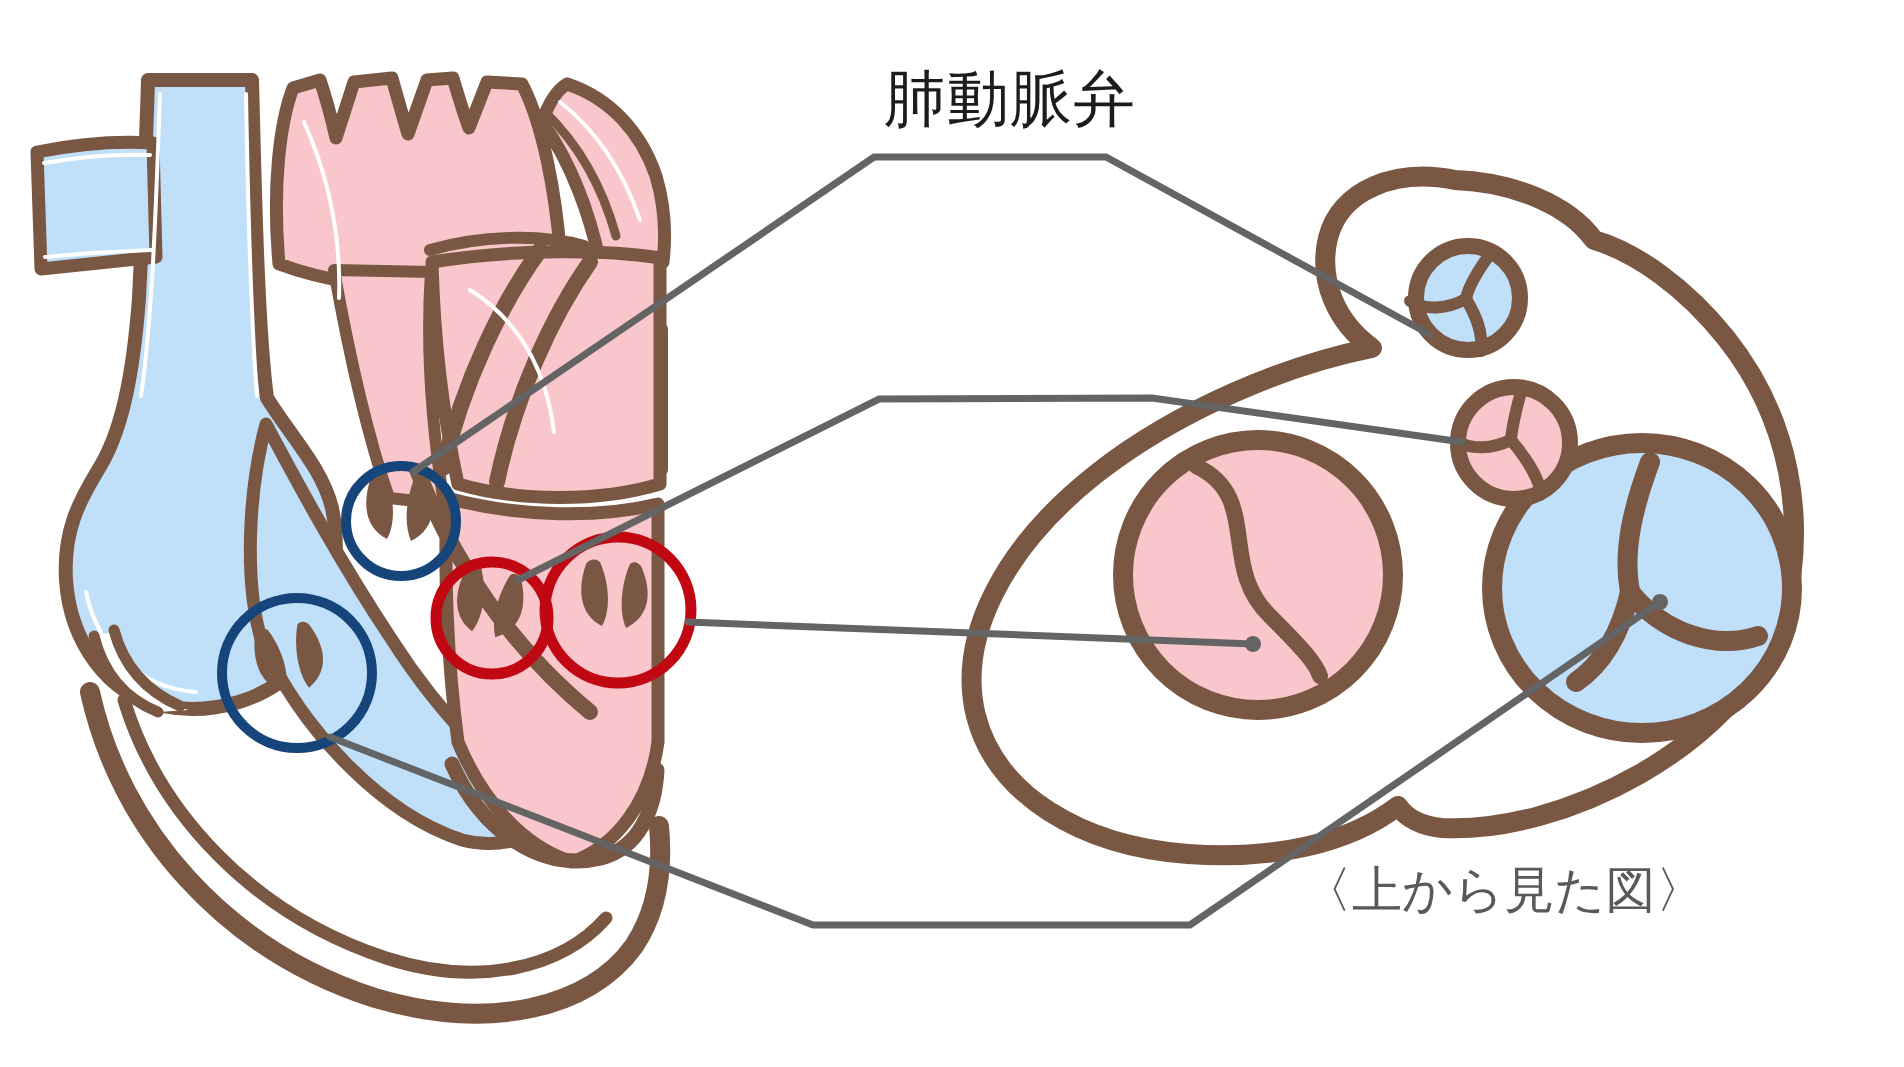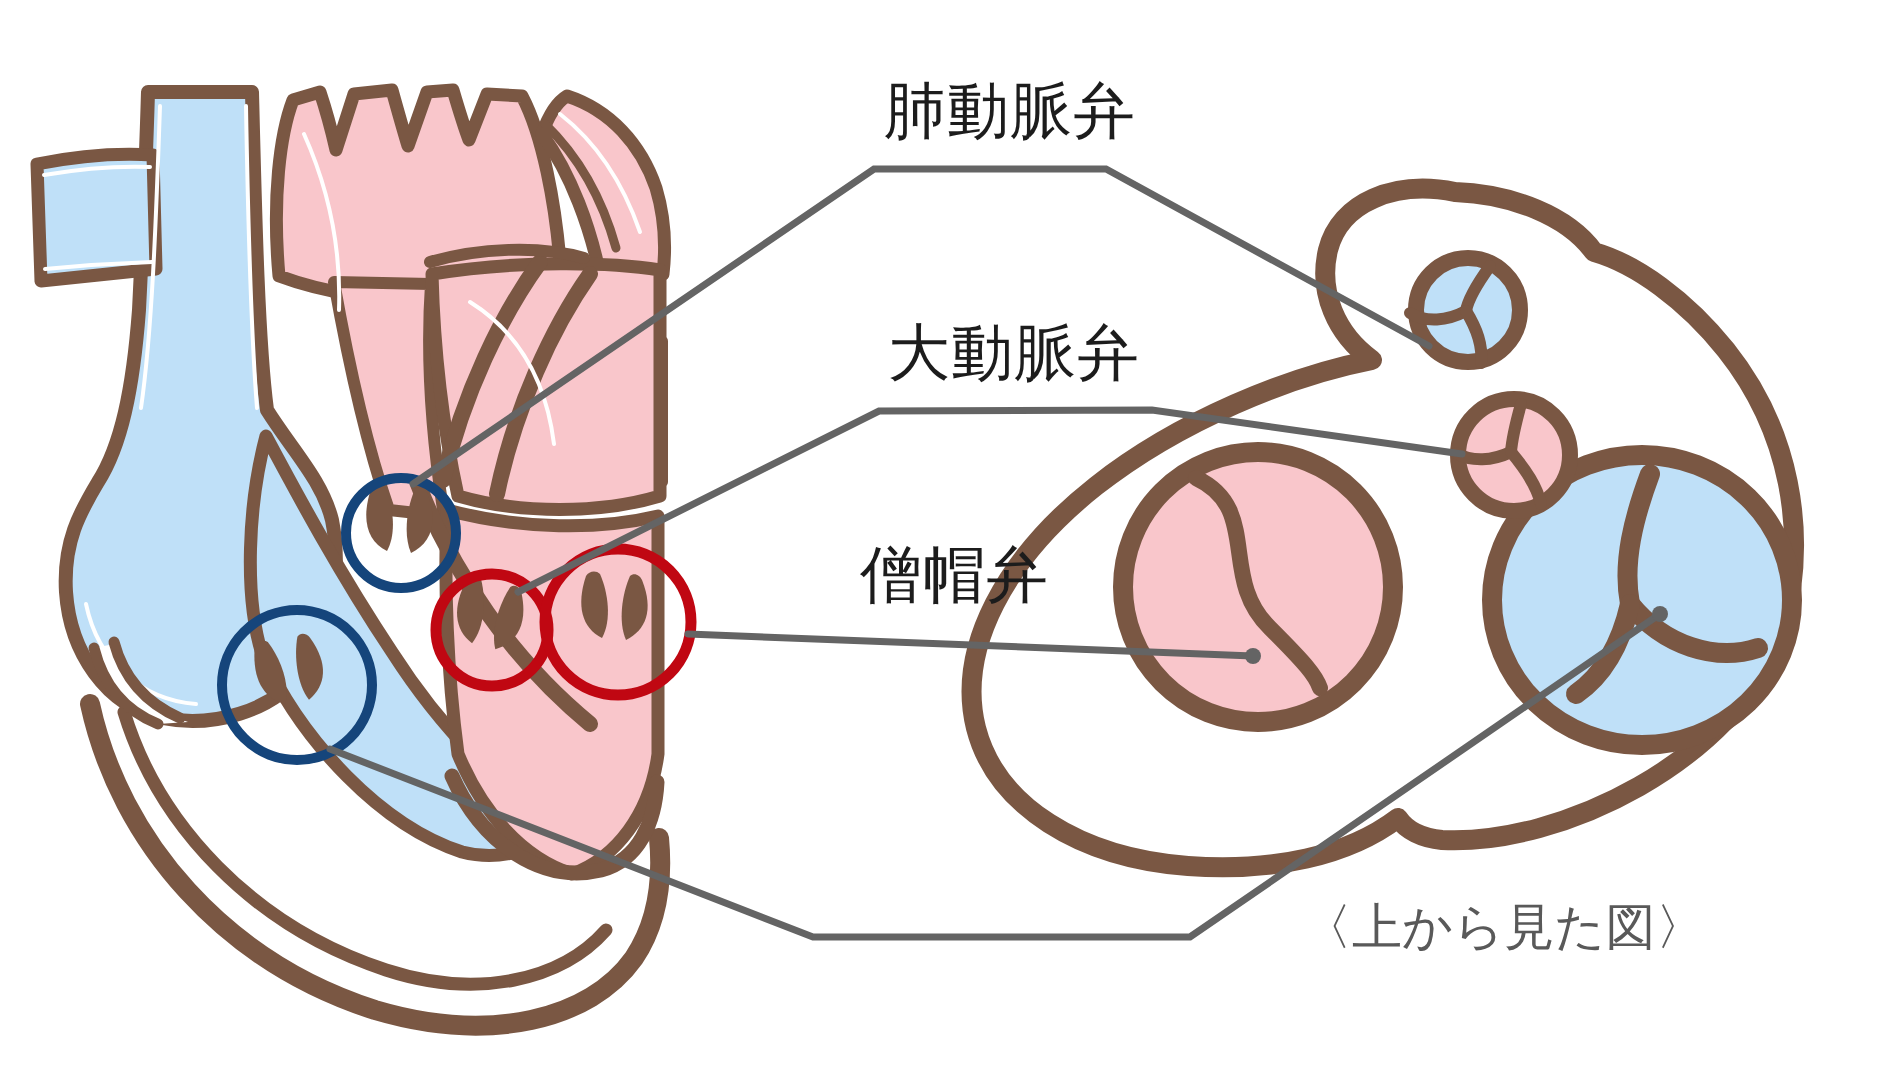--- a/index.html
+++ b/index.html
@@ -5,39 +5,39 @@
   :root{
     --venous_blue:#bfe0f8; --arterial_pink:#f9c6cb; --outline_brown:#7a5743;
     --marker_navy:#15457b; --marker_red:#c00712; --leader_gray:#646464;
     --label_text:#1c1c1c; --caption_text:#595959; --background:#ffffff;
   }
   html,body{margin:0;padding:0;}
   body{
     width:1904px;height:1067px;background:var(--background);
     font-family:"Liberation Sans", sans-serif; overflow:hidden; position:relative;
   }
-  .stage{position:absolute;left:0;top:12px;width:1904px;height:949px;}
+  .stage{position:absolute;left:0;top:0;width:1904px;height:949px;}
   svg{position:absolute;left:0;top:0;}
   
   .fb{fill:var(--venous_blue);} .fp{fill:var(--arterial_pink);}
   .fw{fill:var(--background);} .fbr{fill:var(--outline_brown);}
   .fg{fill:var(--leader_gray);} .fn{fill:none;}
   
   .sbr{stroke:var(--outline_brown);} .sw{stroke:var(--background);}
   .snavy{stroke:var(--marker_navy);} .sred{stroke:var(--marker_red);}
   .sgray{stroke:var(--leader_gray);} .sn{stroke:none;}
   .rc{stroke-linecap:round;stroke-linejoin:round;}
   
   .lbl{
     position:absolute; color:var(--label_text); font-size:62px; line-height:1.05;
     letter-spacing:1px; white-space:nowrap; font-weight:400;
   }
   .cap{
     position:absolute; color:var(--caption_text); font-size:50px; line-height:1.05;
-    white-space:nowrap; font-weight:400;margin-top:25px;
+    white-space:nowrap; font-weight:400;
   }
 </style>
 </head>
 <body>
 
 <div class="stage">
 
 <svg width="1904" height="1067" viewBox="0 0 1904 1067">
 
   <g>
@@ -145,17 +145,15 @@
     <path d="M413,472 L874,157 L1106,157 L1429,334"></path>
     <path d="M518,580 L879,399 L1152,398 L1462,442"></path>
     <path d="M688,622 L1253,644"></path>
     <path d="M330,737 L813,925 L1190,925 L1660,602"></path>
   </g>
   <circle class="fg sn" cx="1253" cy="644" r="8"></circle>
   <circle class="fg sn" cx="1660" cy="602" r="8"></circle>
 </svg>
 
 <div class="lbl" style="left:884px;top:66px;">肺動脈弁</div>
-<div class="lbl" style="left:888px;top:308px;">大動脈弁</div>
-<div class="lbl" style="left:860px;top:530px;">僧帽弁</div>
 <div class="cap" style="left:1302px;top:864px;">〈上から見た図〉</div>
 
 </div>
 
 </body></html>

